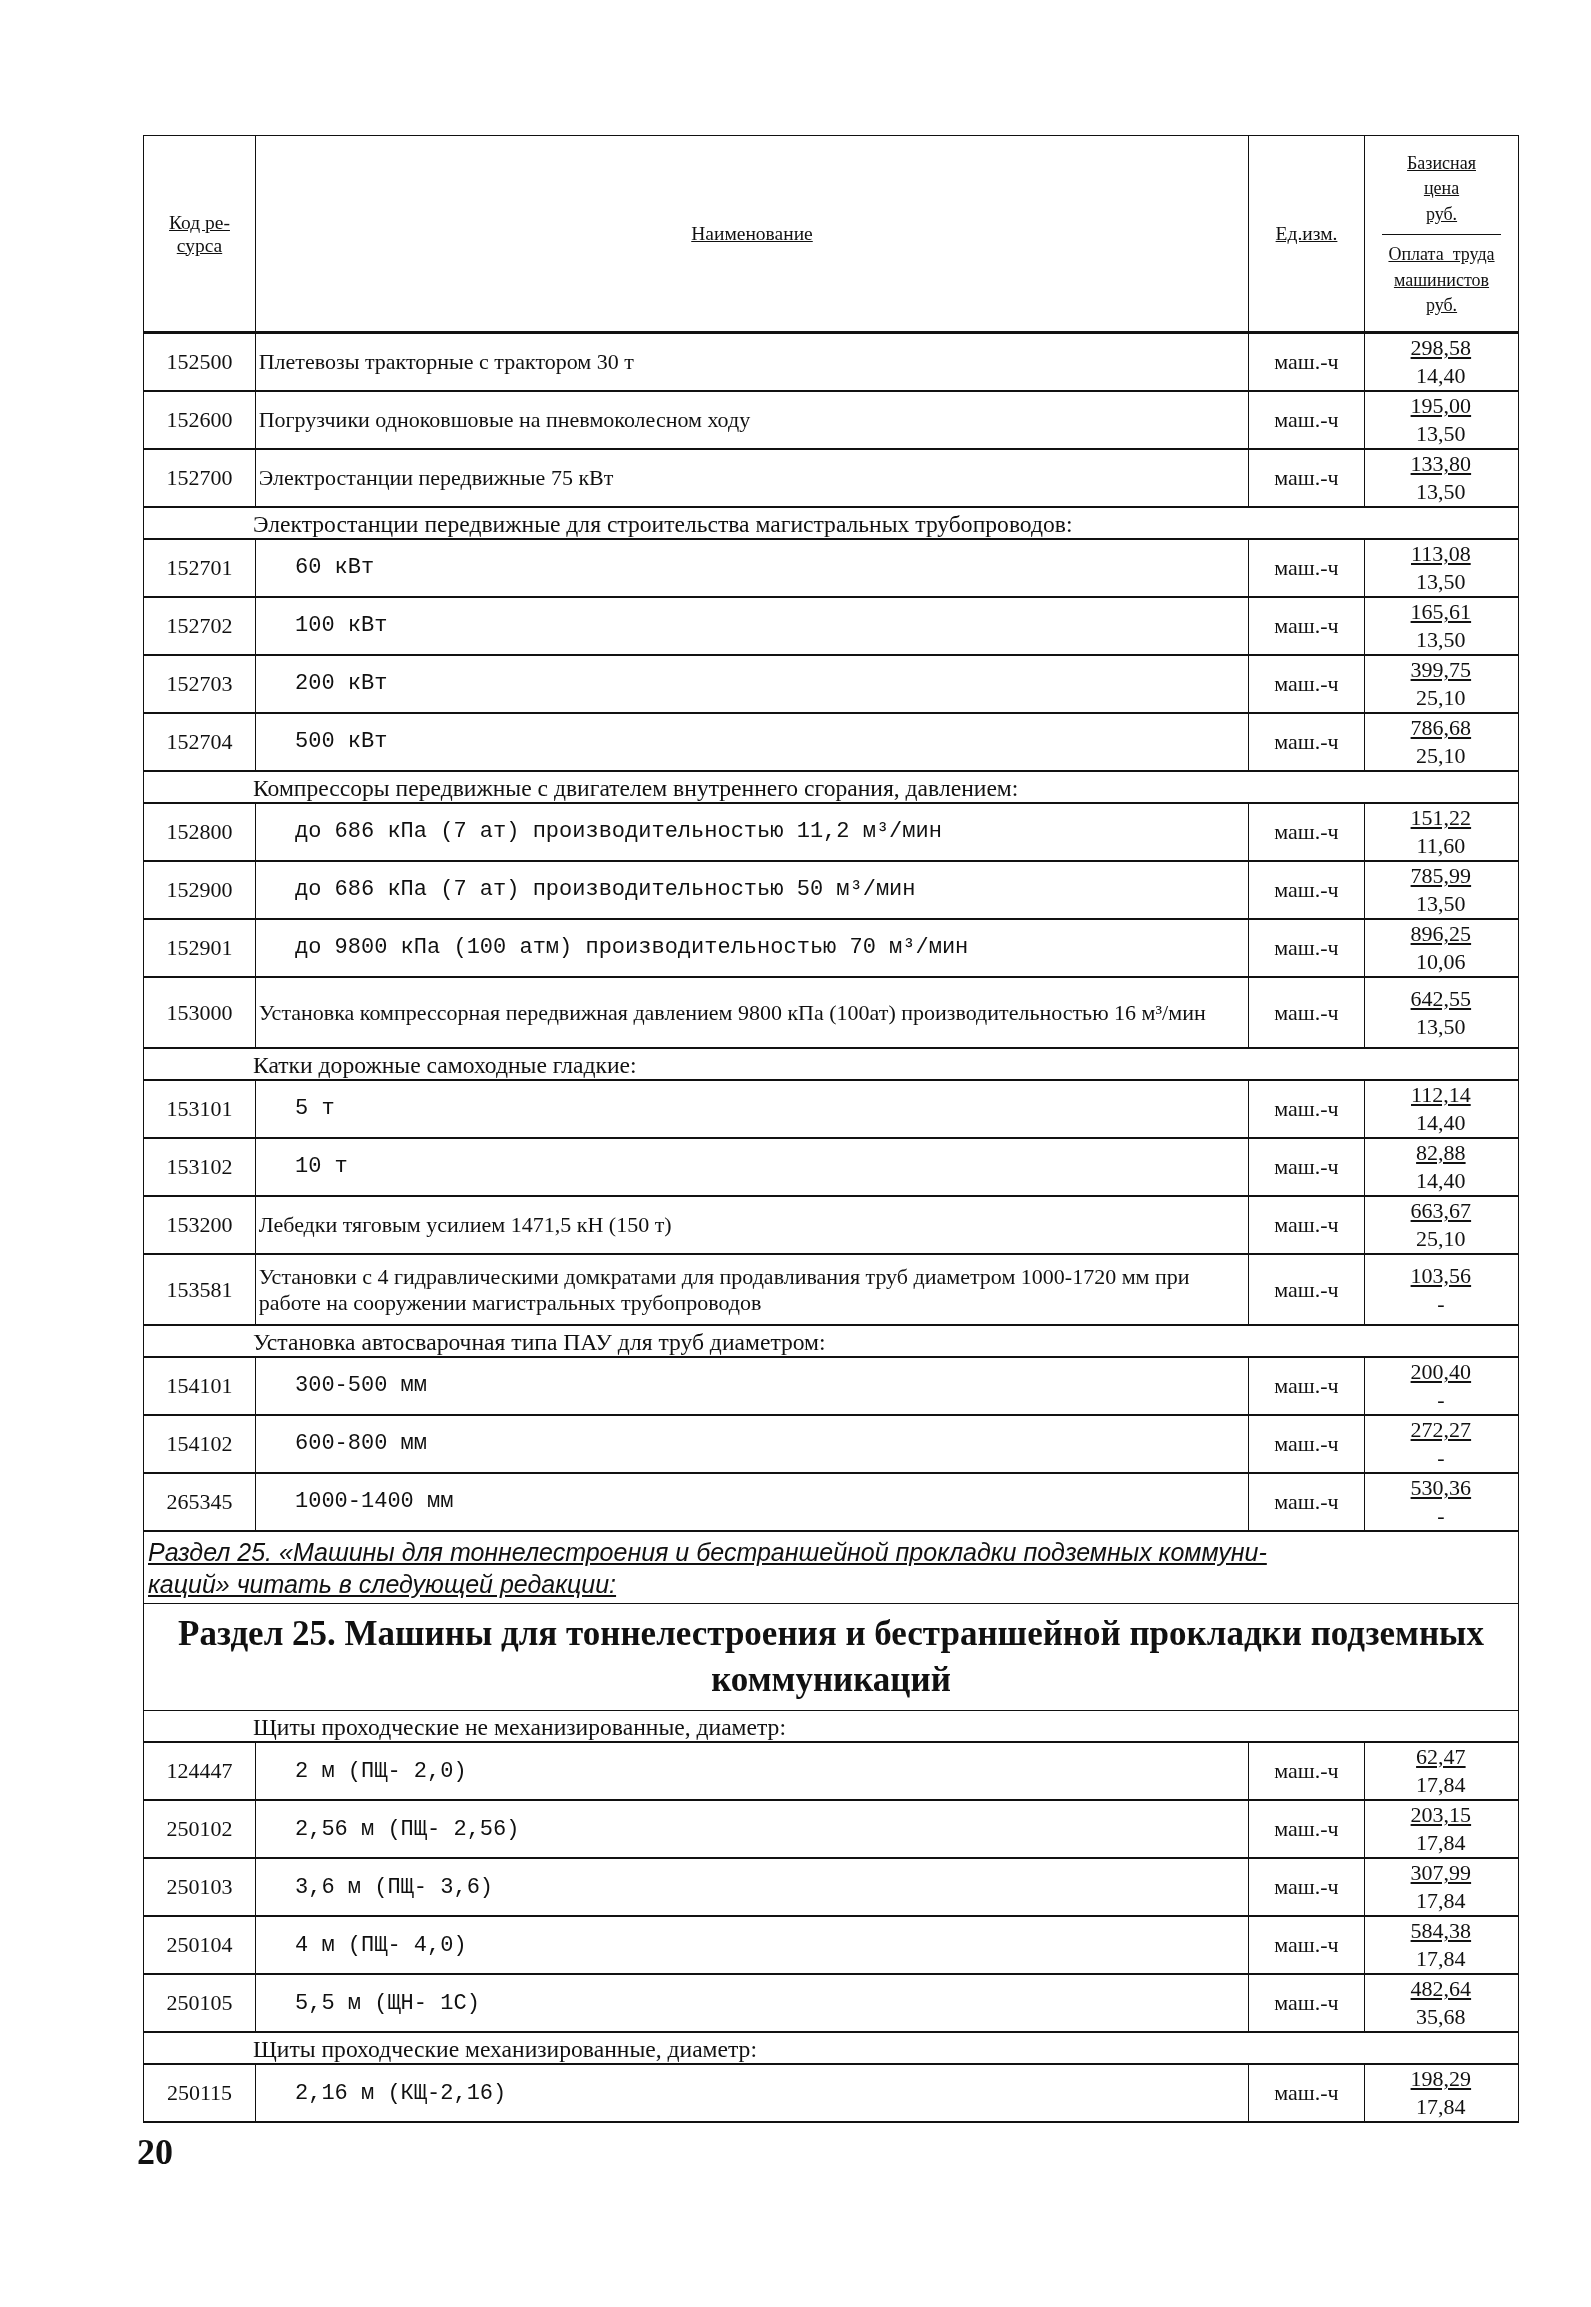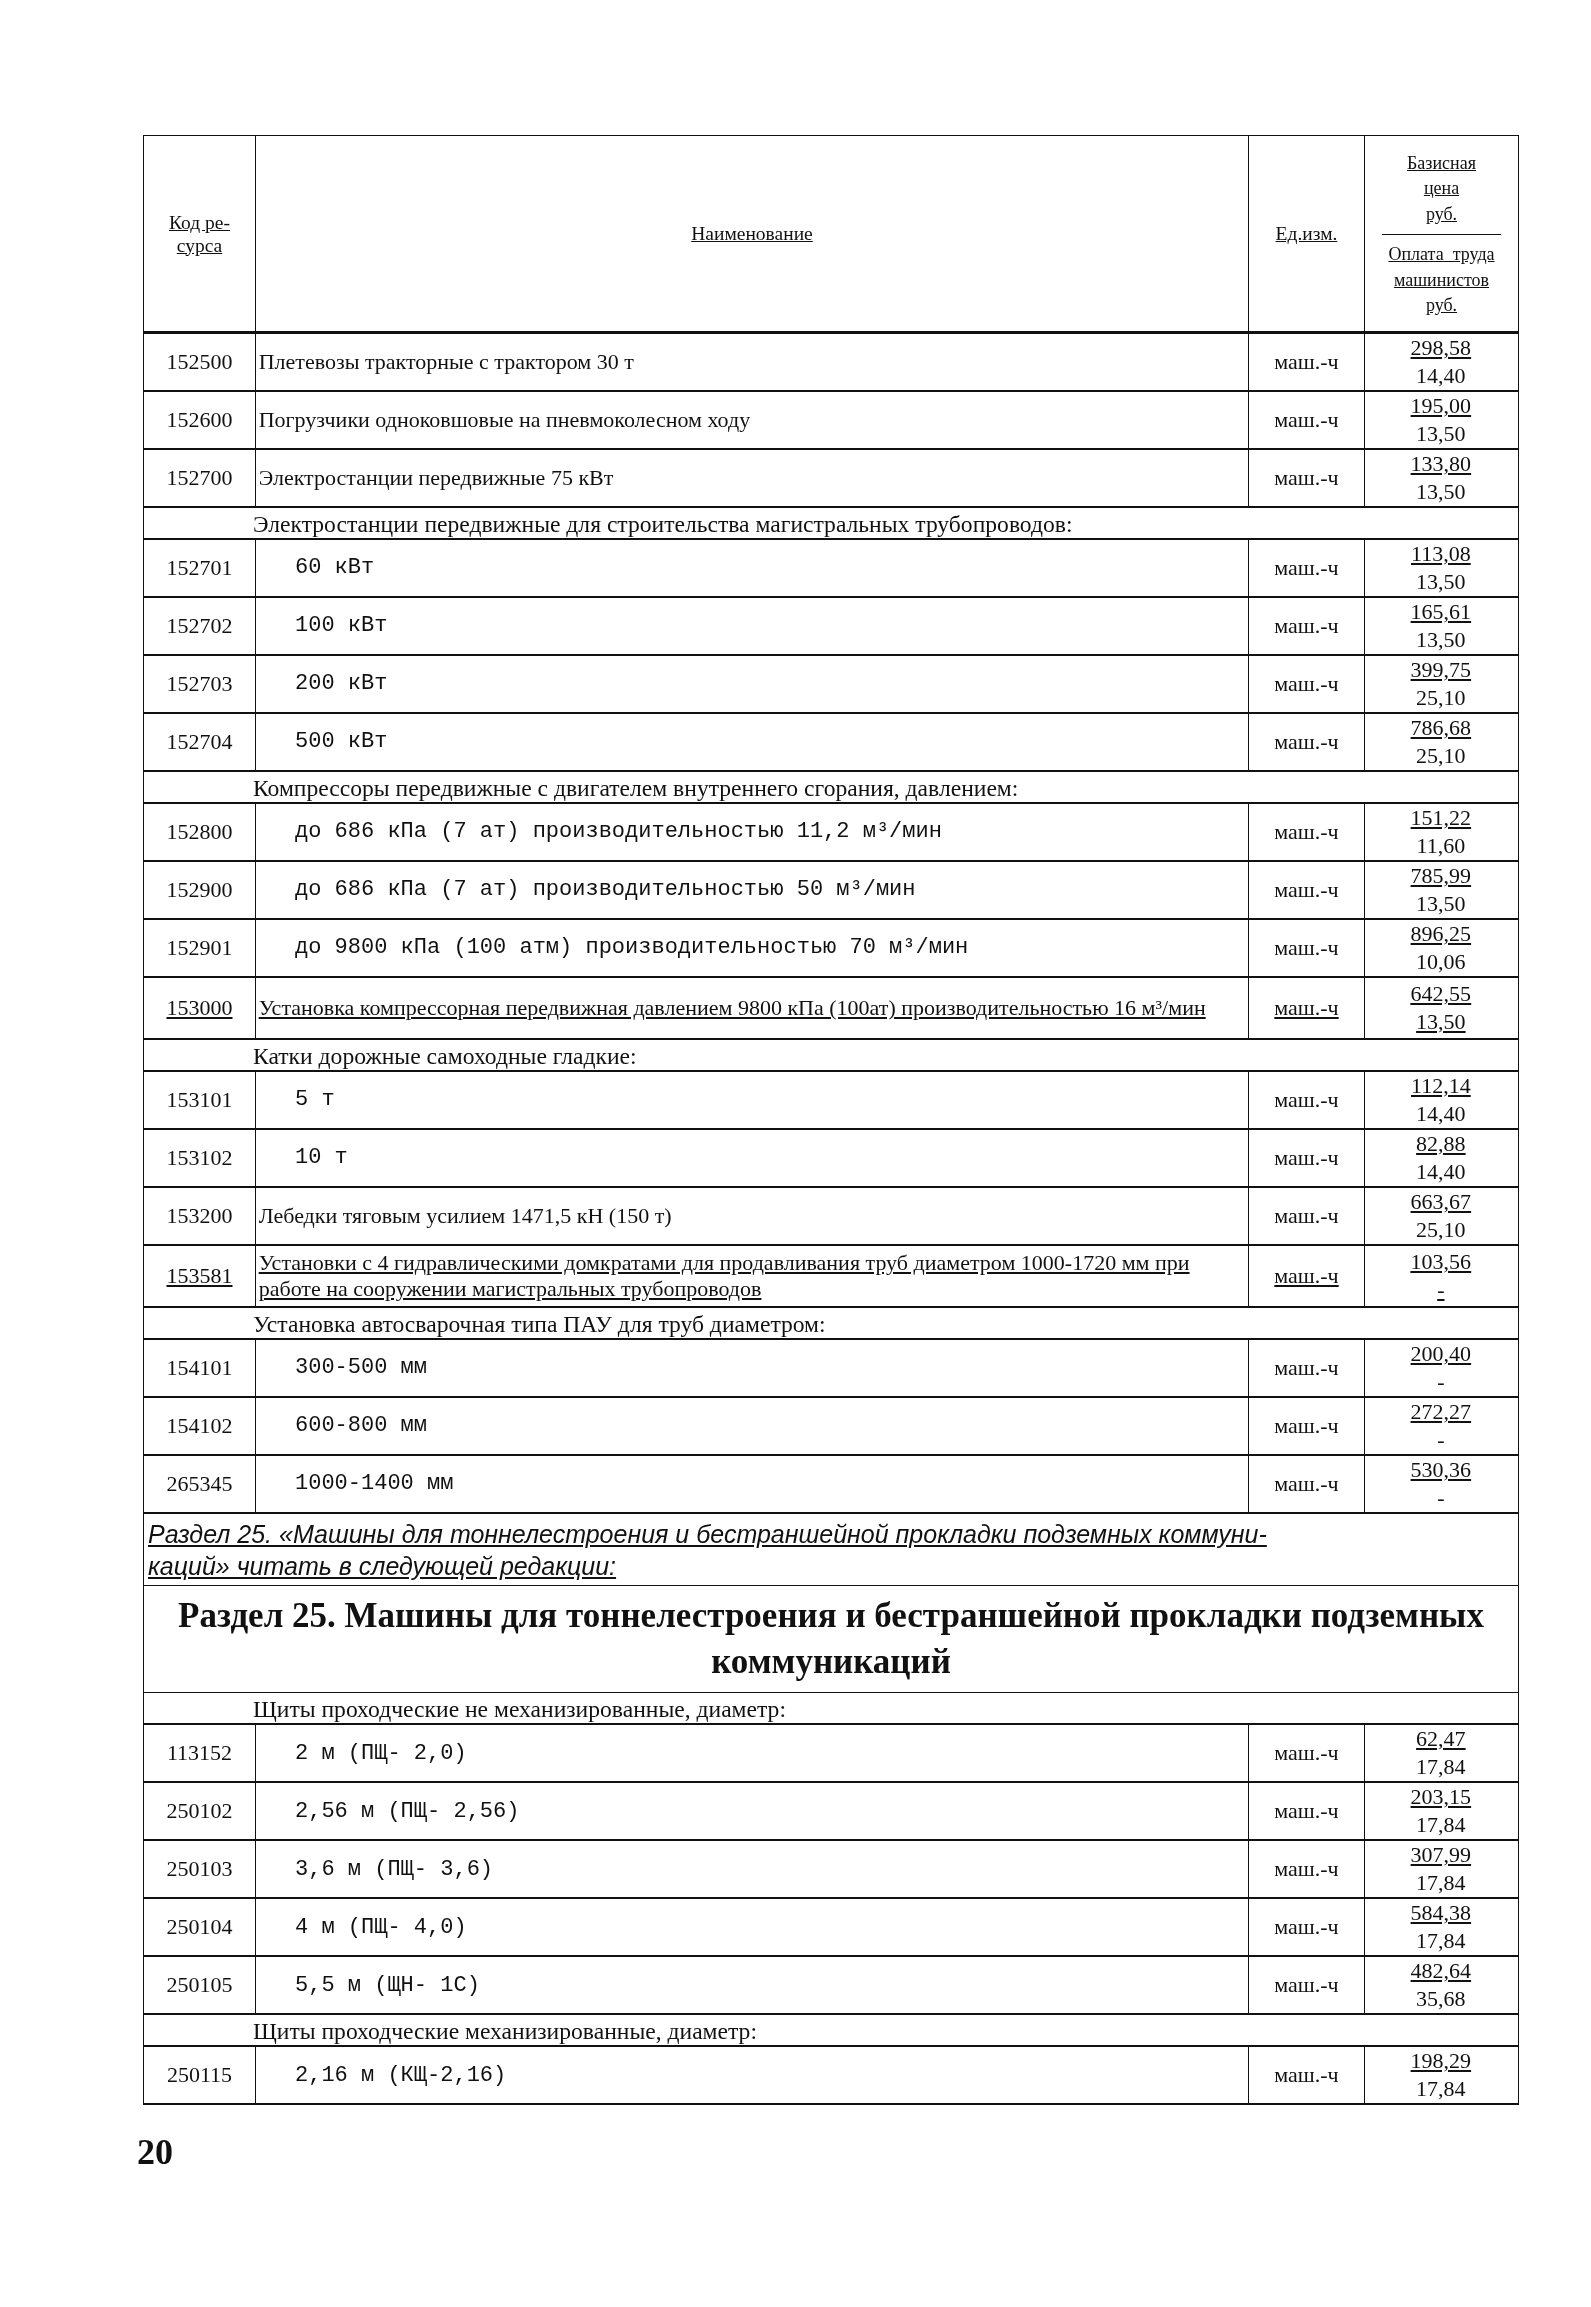--- a/index.html
+++ b/index.html
@@ -18,21 +18,21 @@
   tr.hdr { height:197px; }
   tr.hdr th { border-bottom:3.4px solid #111; }
   td.code { text-align:center; font-size:22px; }
   td.name { font-size:22px; padding-left:2.7px; line-height:25.6px; }
   td.name.sub { padding-left:39px;font-family:Liberation Mono, monospace; }
   td.unit { text-align:center; font-size:22px; }
   td.price { text-align:center; font-size:22px; line-height:28px; padding-right:1.3px; }
   td.price .base { text-decoration:underline; display:block; }
   td.price .wage { display:block; }
   tr.item { height:49px; }
-  tr.item.tall { height:62px;text-decoration:underline; }
+  tr.item.tall { height:71px; }
   tr.item td { border-bottom:2.7px solid #111; }
   tr.group td { height:30px; font-size:23.6px; padding-left:109px; line-height:27px; vertical-align:bottom;
                 border-bottom:2.7px solid #111; }
   tr.note td { font-family:"Liberation Sans", "DejaVu Sans", sans-serif; font-style:italic;
                font-size:25px; line-height:32px; padding:2.7px 4px; height:66px; }
   tr.note td span.u { text-decoration:underline; }
   tr.title td { font-weight:bold; font-size:35px; line-height:46px; text-align:center; height:98px; padding:4px 13.5px; }
   #page-number { position:absolute; left:137px; top:2131px; font-size:36px;font-weight:bold; }
 </style>
 </head>
@@ -248,21 +248,21 @@
       </tr>
       <tr class="title">
         <td colspan="4">Раздел 25. Машины для тоннелестроения и бестраншейной прокладки подземных коммуникаций</td>
       </tr>
     </tbody>
     <tbody id="body2">
         <tr class="group">
           <td colspan="4">Щиты проходческие не механизированные, диаметр:</td>
         </tr>
         <tr class="item">
-          <td class="code">113152</td>
+          <td class="code">124447</td>
           <td class="name sub">2 м (ПЩ- 2,0)</td>
           <td class="unit">маш.-ч</td>
           <td class="price">
             <span class="base">62,47</span>
             <span class="wage">17,84</span>
           </td>
         </tr>
         <tr class="item">
           <td class="code">250102</td>
           <td class="name sub">2,56 м (ПЩ- 2,56)</td>

